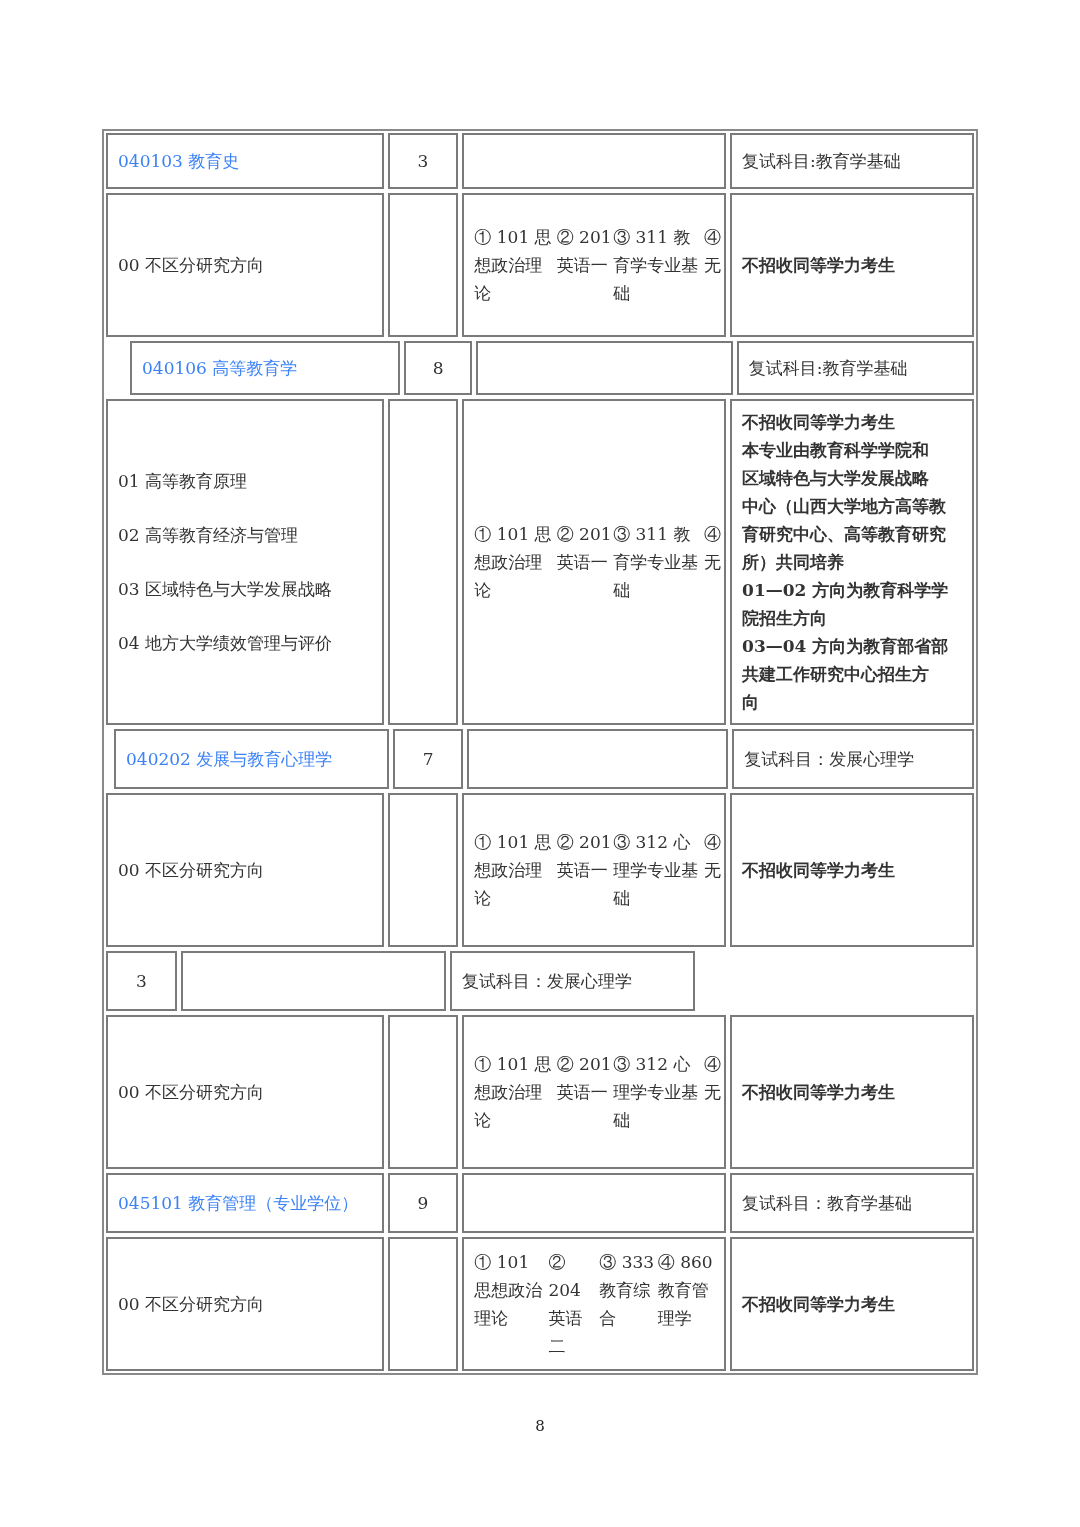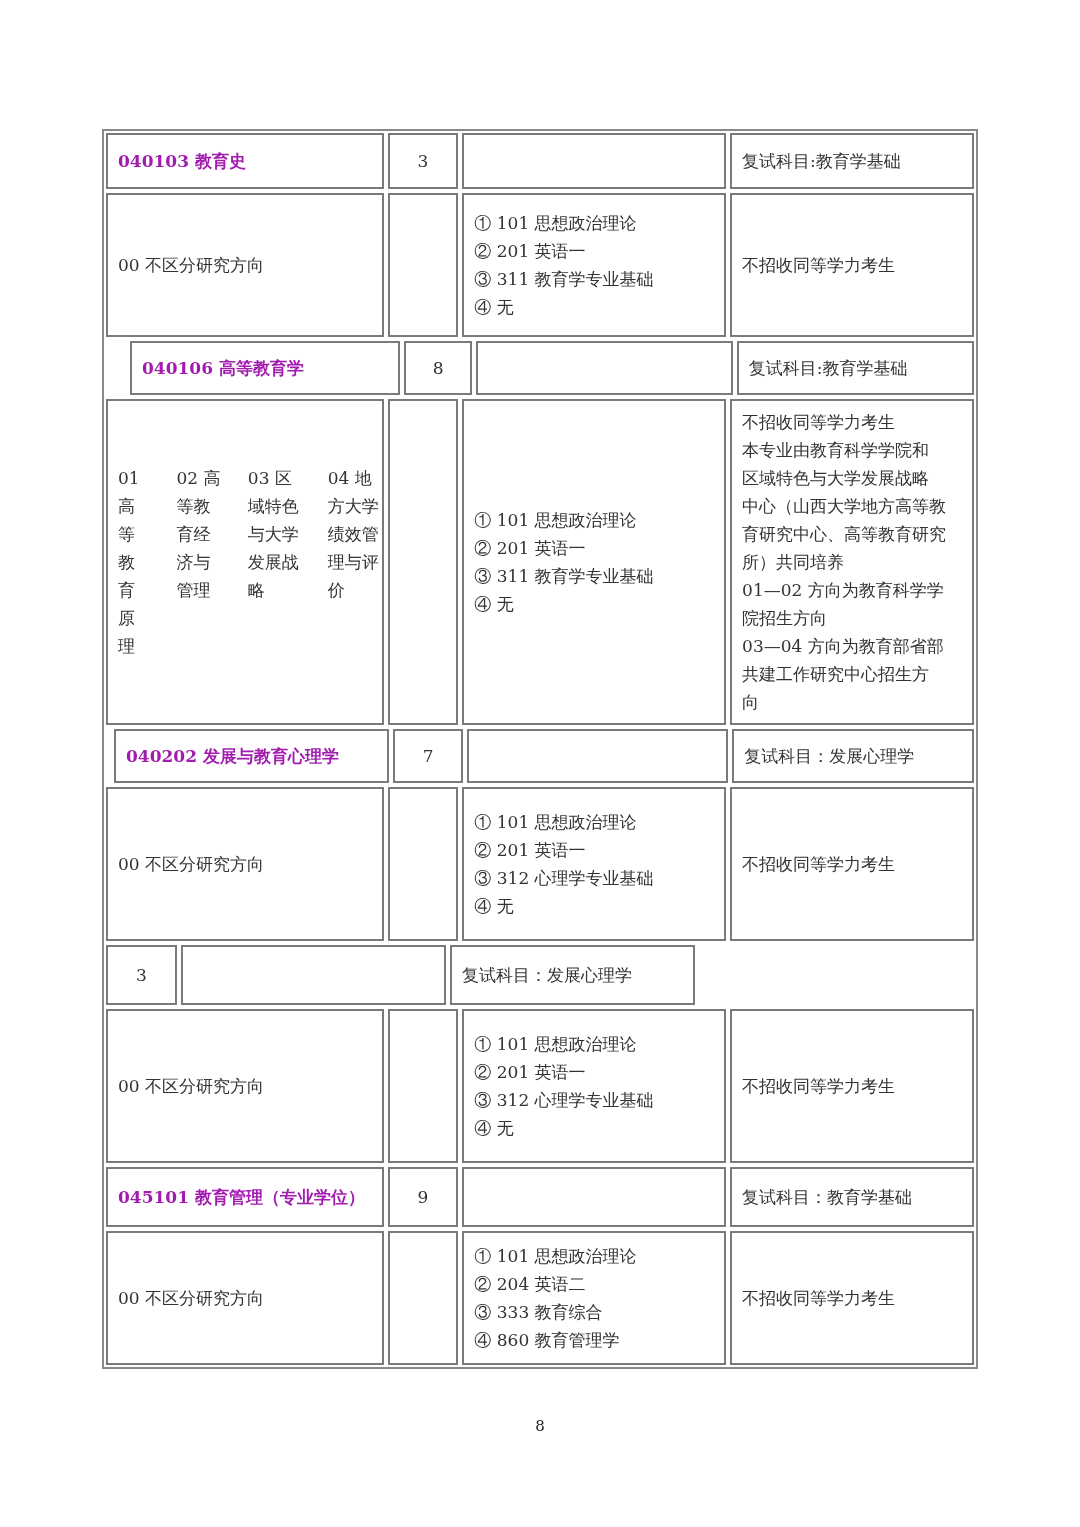--- a/index.html
+++ b/index.html
@@ -6,24 +6,24 @@
   body { width: 1080px; height: 1527px; position: relative; font-family: "DejaVu Serif", "Liberation Serif", serif; color: #333; }
   .tbl { position: absolute; left: 102px; top: 129px; width: 876px; border: 2px solid #8a8a8a; padding: 2px; box-sizing: border-box; }
   .row { display: flex; margin-bottom: 4px; }
   .row:last-child { margin-bottom: 0; }
   .cell { border: 2px solid #7a7a7a; box-sizing: border-box; display: flex; align-items: center; margin-right: 4px; font-size: 17px; line-height: 28px; }
   .cell:last-child { margin-right: 0; }
   .c1 { width: 279px; padding-left: 10px; }
   .c2 { width: 71px; justify-content: center; }
   .c3 { width: 265px; padding-left: 10px; }
   .c4 { width: 245px; padding-left: 10px; padding-right: 6px; }
-  .bold { font-weight: bold; color: #a21caf; }
-  .list { display: flex; flex-direction: column; }
-  .dirs { display: flex; flex-direction: row; gap: 26px; }
-  .note { display: flex; flex-direction: column; }
+  .bold { font-weight: normal; color: #3b82f6; }
+  .list { display: flex; flex-direction: row; }
+  .dirs { display: flex; flex-direction: column; gap: 26px; }
+  .note { display: flex; flex-direction: column; font-weight: bold; }
   .page-num { position: absolute; top: 1417px; left: 0; width: 1080px; text-align: center; font-size: 15px; color: #222; }
 </style>
 </head>
 <body>
 
 <div class="tbl" id="tbl">
     <div class="row" style="height: 56px;">
       <div class="cell c1">
         <span class="bold">040103 教育史</span>
       </div>
@@ -95,21 +95,21 @@
           <span>育研究中心、高等教育研究</span>
           <span>所）共同培养</span>
           <span>01—02 方向为教育科学学</span>
           <span>院招生方向</span>
           <span>03—04 方向为教育部省部</span>
           <span>共建工作研究中心招生方</span>
           <span>向</span>
         </div>
       </div>
     </div>
-    <div class="row" style="height: 54px; padding-left: 8px;">
+    <div class="row" style="height: 60px; padding-left: 8px;">
       <div class="cell c1">
         <span class="bold">040202 发展与教育心理学</span>
       </div>
       <div class="cell c2">
         <span>7</span>
       </div>
       <div class="cell c3"></div>
       <div class="cell c4">
         <span>复试科目：发展心理学</span>
       </div>

